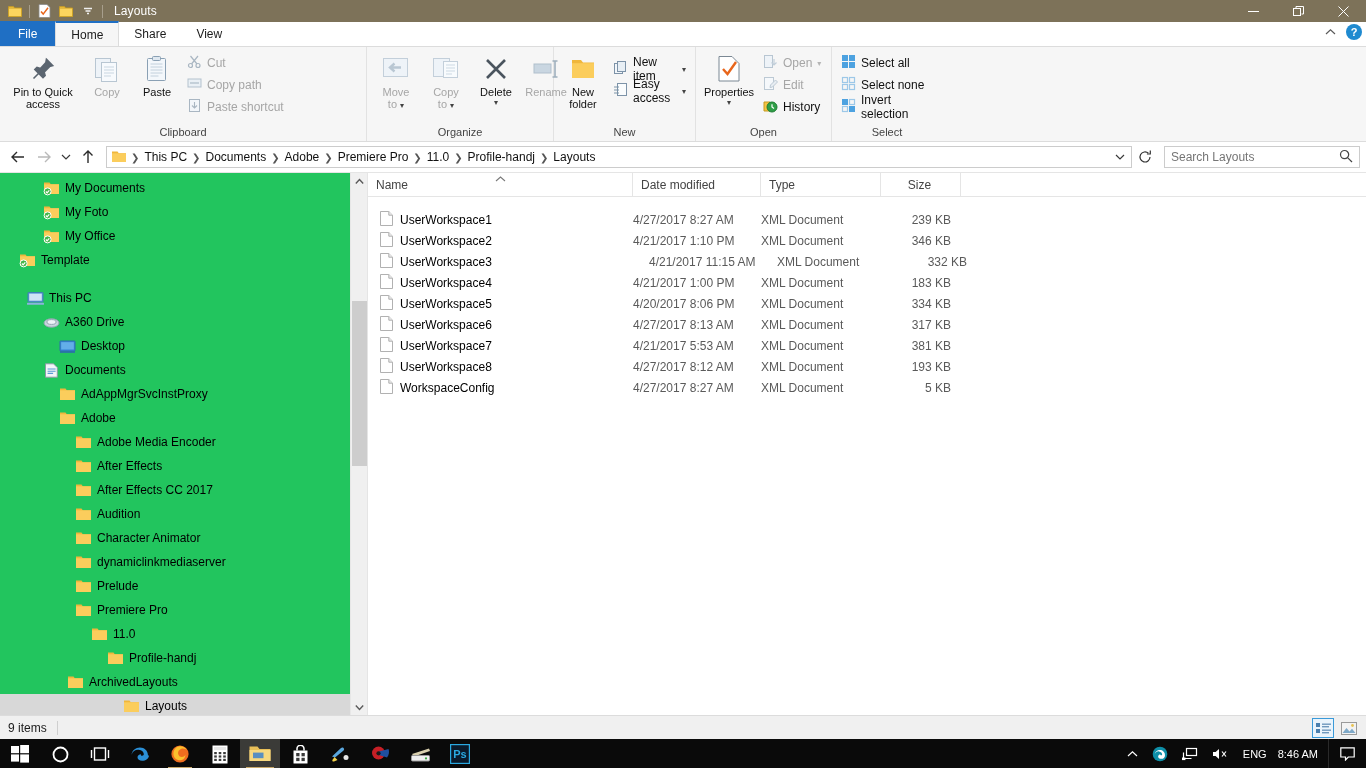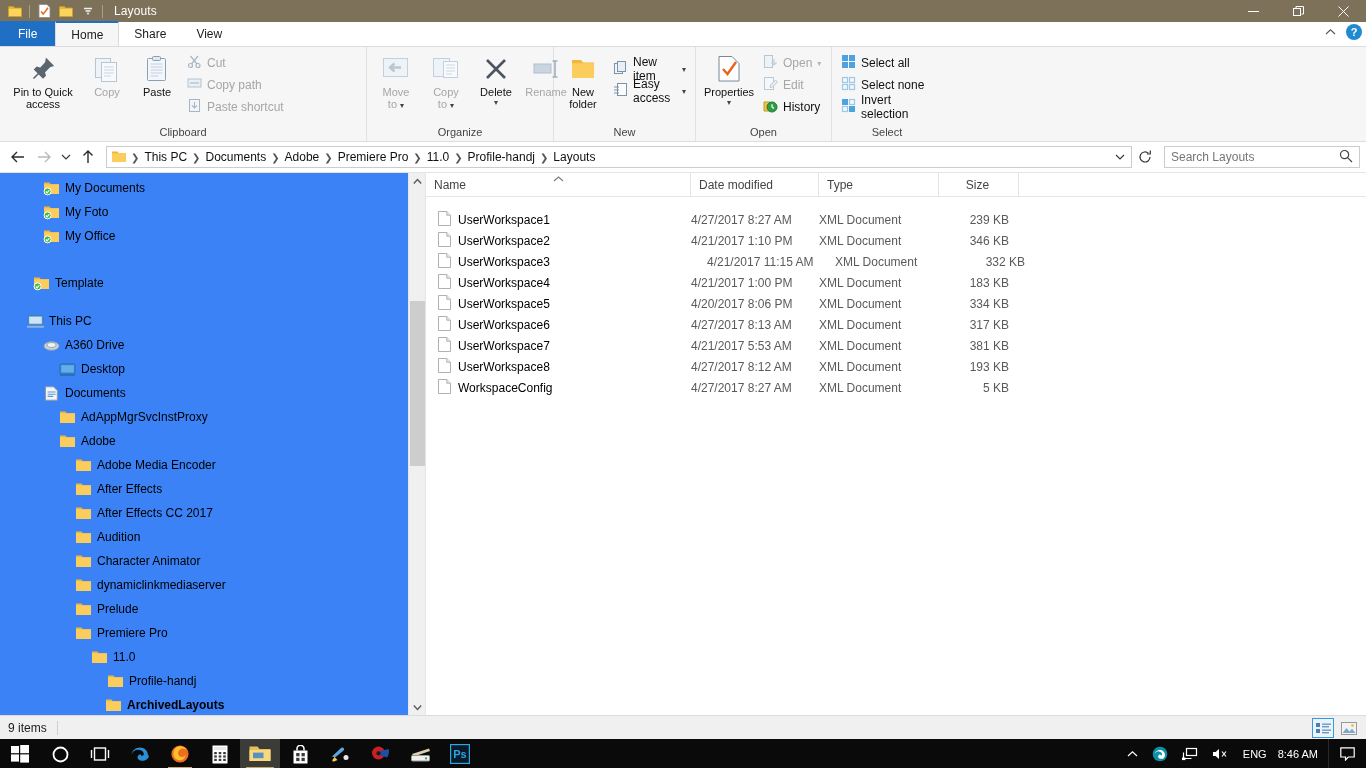--- a/index.html
+++ b/index.html
@@ -65,21 +65,21 @@
   .crumbicon{ padding:0 3px 0 2px; display:flex; align-items:center; }
   .crumbdrop{ width:18px; display:flex; align-items:center; justify-content:center; color:#333; font-size:9px;}
   .refreshbtn{ width:22px;height:22px; display:flex;align-items:center;justify-content:center; color:#333;}
   .searchbox{ width:196px; height:22px; border:1px solid #cccccc; background:#fff; margin-left:6px;
               display:flex; align-items:center; padding:0 6px; }
   .searchbox input{ flex:1; border:none; outline:none; font-size:12px; color:#6d6d6d;
                     font-family:"Liberation Sans", sans-serif; background:transparent;}
 
   
   .main{ display:flex; height:543px; background:#fff; border-top:1px solid #e5e5e5; }
-  .sidebar{ width:425px; position:relative; overflow:hidden; background:#3b82f6; }
+  .sidebar{ width:367px; position:relative; overflow:hidden; background:#22c55e; }
   .treelist{ padding-top:3px; }
   .titem{ height:24px; display:flex; align-items:center; font-size:12px; color:#000; }
   .titem.sel2{ background:#d8d8d8; }
   .titem .tico{ width:18px; display:flex; align-items:center; justify-content:center; margin-right:5px; }
   .sb-track{ position:absolute; right:0; top:0; width:17px; height:543px; background:#f0f0f0;
              border-left:1px solid #e7e7e7; }
   .sb-arrow{ height:17px; display:flex; align-items:center; justify-content:center;
              color:#606060; font-size:8px; }
   .sb-thumb{ position:absolute; left:1px; width:15px; background:#cdcdcd; }
   .vsep{ width:1px; background:#e5e5e5; }
@@ -536,21 +536,21 @@
           <span class="tico">
             <svg width="17" height="15" viewBox="0 0 17 15">
               <path d="M1 1.5h5.5l1.3 1.8H16V13H1z" fill="#f0b73c"></path>
               <path d="M1 3.3h15V13H1z" fill="#fbcd5c"></path>
               <circle cx="4.6" cy="10.4" r="3.5" fill="#45b649" stroke="#fff" stroke-width="1"></circle>
               <path d="M2.9 10.5l1.2 1.3 2.2-2.5" fill="none" stroke="#fff" stroke-width="1.2"></path>
             </svg>
           </span>
           <span>My Office</span>
         </div>
-        <div class="titem" style="padding-left: 32px; margin-top: 23px;">
+        <div class="titem" style="padding-left: 18px;">
           <span class="tico">
             <svg width="17" height="15" viewBox="0 0 17 15">
               <path d="M1 1.5h5.5l1.3 1.8H16V13H1z" fill="#f0b73c"></path>
               <path d="M1 3.3h15V13H1z" fill="#fbcd5c"></path>
               <circle cx="4.6" cy="10.4" r="3.5" fill="#45b649" stroke="#fff" stroke-width="1"></circle>
               <path d="M2.9 10.5l1.2 1.3 2.2-2.5" fill="none" stroke="#fff" stroke-width="1.2"></path>
             </svg>
           </span>
           <span>Template</span>
         </div>
@@ -696,21 +696,21 @@
         </div>
         <div class="titem" style="padding-left: 106px;">
           <span class="tico">
             <svg width="17" height="15" viewBox="0 0 17 15">
               <path d="M1 1.5h5.5l1.3 1.8H16V13H1z" fill="#f0b73c"></path>
               <path d="M1 3.3h15V13H1z" fill="#fbcd5c"></path>
             </svg>
           </span>
           <span>Profile-handj</span>
         </div>
-        <div class="titem" style="padding-left: 104px; font-weight: bold;">
+        <div class="titem" style="padding-left: 66px;">
           <span class="tico">
             <svg width="17" height="15" viewBox="0 0 17 15">
               <path d="M1 1.5h5.5l1.3 1.8H16V13H1z" fill="#f0b73c"></path>
               <path d="M1 3.3h15V13H1z" fill="#fbcd5c"></path>
             </svg>
           </span>
           <span>ArchivedLayouts</span>
         </div>
         <div class="titem sel2" style="padding-left: 122px;">
           <span class="tico">

